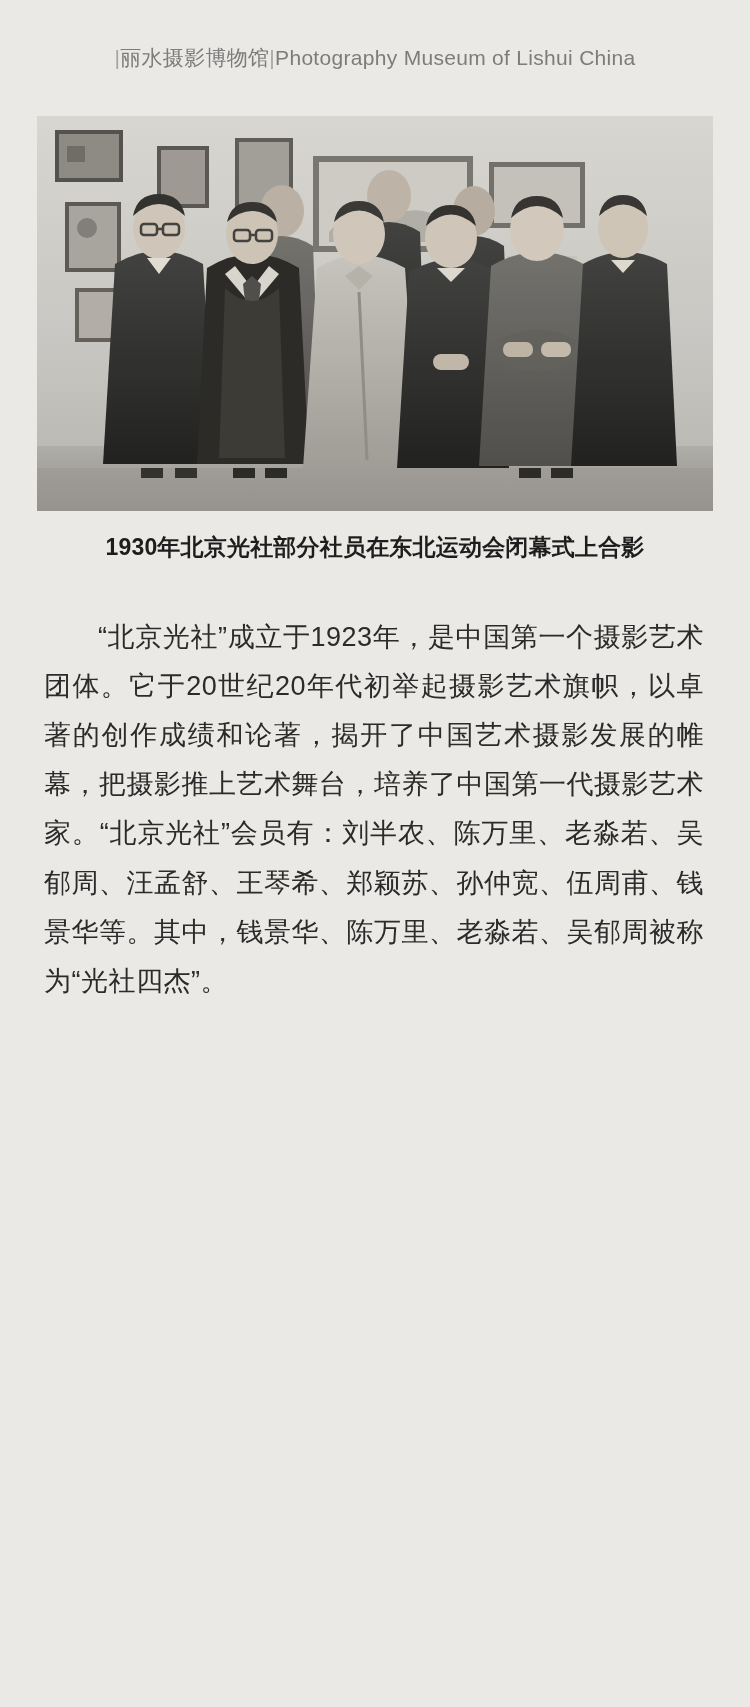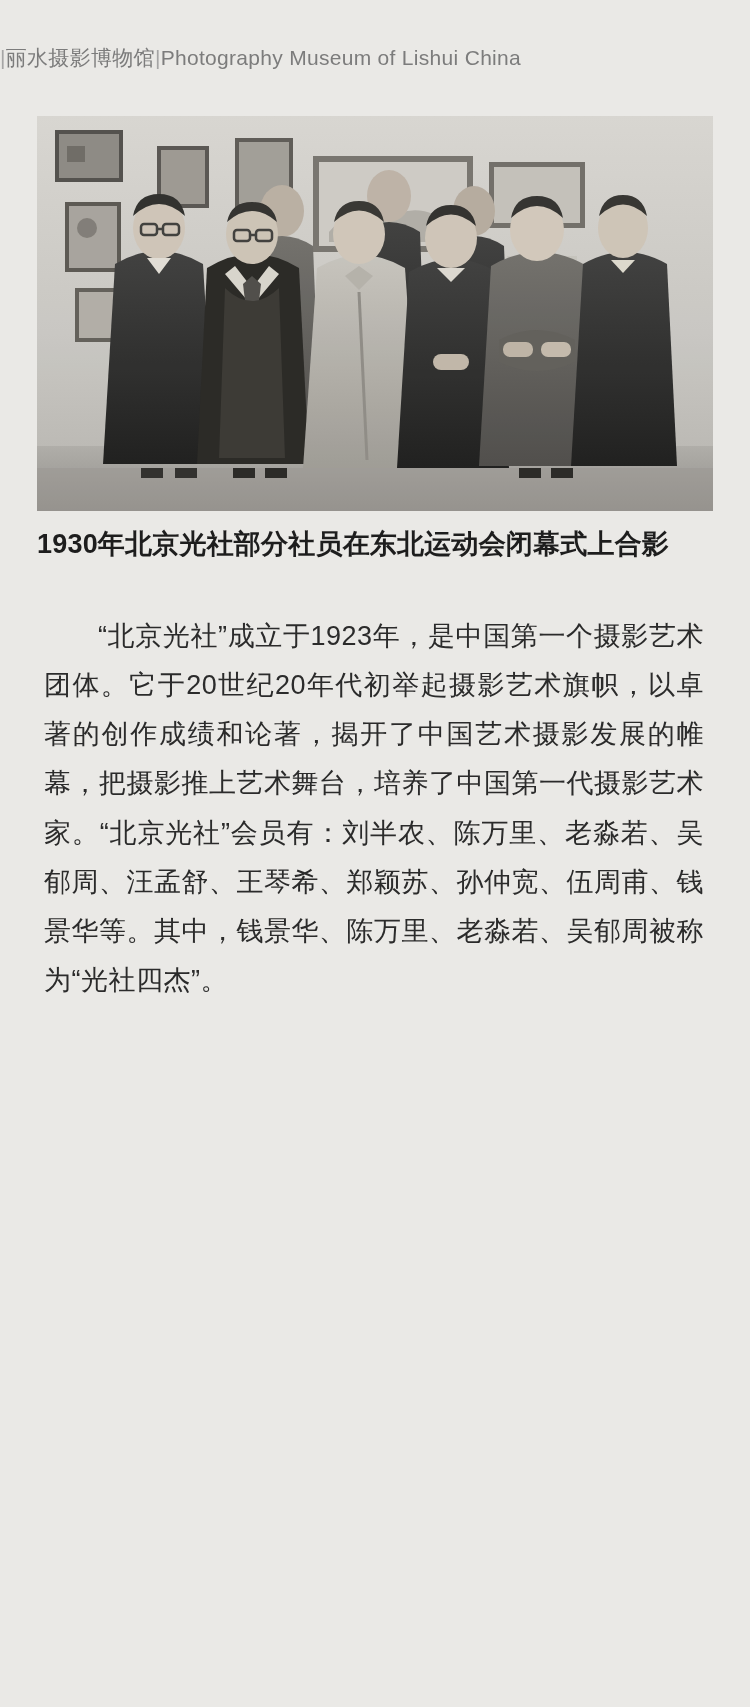--- a/index.html
+++ b/index.html
@@ -14,20 +14,21 @@
     overflow: hidden;
   }
   .page {
     position: relative;
     width: 750px;
     height: 1707px;
     box-sizing: border-box;
   }
   .header {
     padding-top: 44px;
+    text-align: center;
     font-size: 21px;
     letter-spacing: 0.3px;
     color: #7c7c7c;
     font-family: "Liberation Sans", sans-serif;
     white-space: nowrap;
   }
   .header .bar {
     color: #a5a5a5;
   }
   .header .cn {
@@ -42,24 +43,24 @@
   }
   .photo {
     width: 676px;
     height: 395px;
     display: block;
     background: #9a9a9a;
     position: relative;
     overflow: hidden;
   }
   .caption {
-    margin: 16px 37px 0 37px;
+    margin: 22px 37px 0 37px;
     width: 676px;
-    text-align: left;
-    font-size: 27px;
+    text-align: center;
+    font-size: 23px;
     font-weight: bold;
     color: #1d1d1d;
     letter-spacing: 0.2px;
     line-height: 1.3;
   }
   .body-text {
     margin: 50px 44px 0 44px;
     width: 660px;
     font-size: 27px;
     line-height: 1.82;

